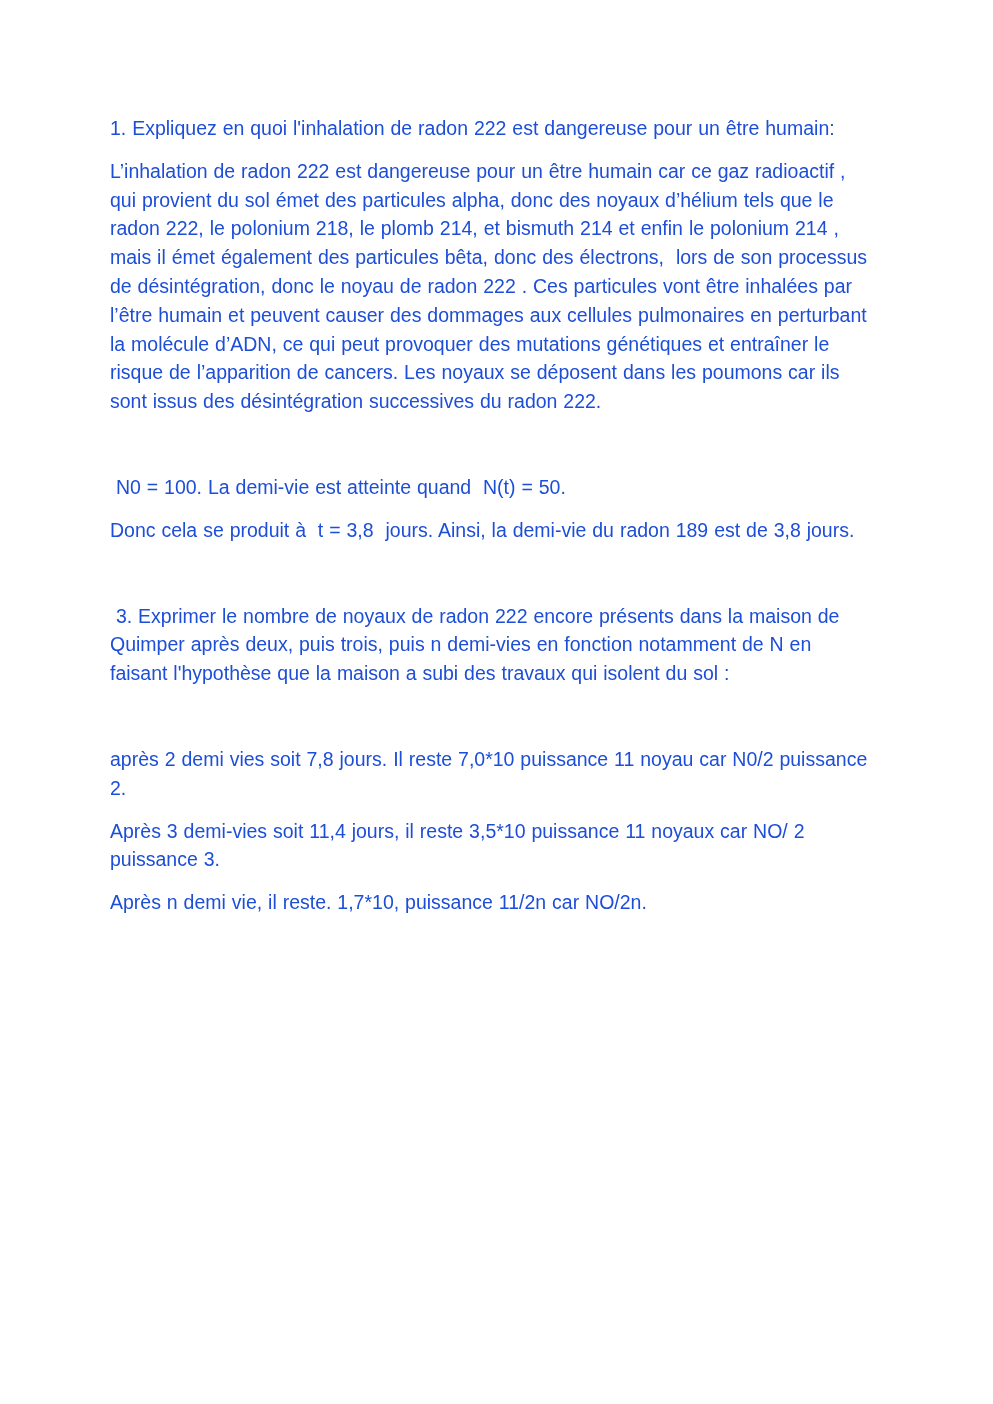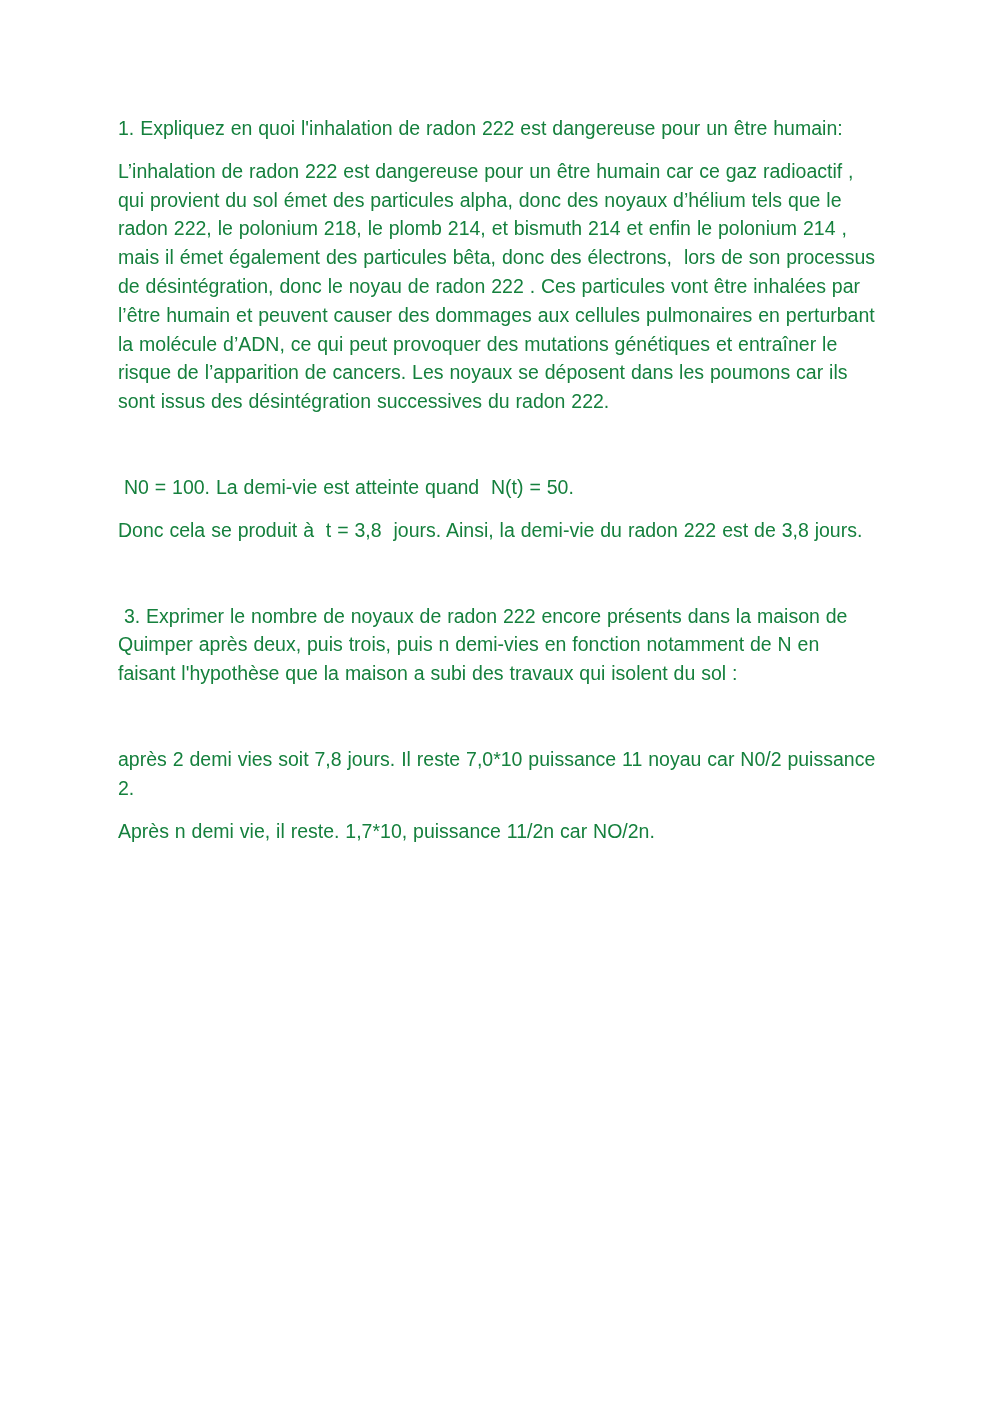--- a/index.html
+++ b/index.html
@@ -10,24 +10,24 @@
   .page {
     position: relative;
     width: 993px;
     height: 1404px;
     background: #ffffff;
     overflow: hidden;
     font-family: "Liberation Sans", "DejaVu Sans", sans-serif;
   }
   .content {
     position: absolute;
-    left: 118px;
+    left: 110px;
     top: 114px;
     width: 758px;
-    color: #15803d;
+    color: #1d4ed8;
     font-size: 19.5px;
     line-height: 28.8px;
   }
   p.para {
     margin: 0 0 14px 0;
     white-space: pre-wrap;
     word-spacing: 0.5px;
   }
   .spacer {
     height: 43px;
@@ -38,25 +38,26 @@
 
 <div class="page">
   <div class="content">
 
     <p class="para">1. Expliquez en quoi l'inhalation de radon 222 est dangereuse pour un être humain:</p>
     <p class="para">L’inhalation de radon 222 est dangereuse pour un être humain car ce gaz radioactif , qui provient du sol émet des particules alpha, donc des noyaux d’hélium tels que le radon 222, le polonium 218, le plomb 214, et bismuth 214 et enfin le polonium 214 , mais il émet également des particules bêta, donc des électrons,  lors de son processus de désintégration, donc le noyau de radon 222 . Ces particules vont être inhalées par l’être humain et peuvent causer des dommages aux cellules pulmonaires en perturbant la molécule d’ADN, ce qui peut provoquer des mutations génétiques et entraîner le risque de l’apparition de cancers. Les noyaux se déposent dans les poumons car ils sont issus des désintégration successives du radon 222.</p>
 
     <div class="spacer"></div>
 
     <p class="para"> N0 = 100. La demi-vie est atteinte quand  N(t) = 50.</p>
-    <p class="para">Donc cela se produit à  t = 3,8  jours. Ainsi, la demi-vie du radon 222 est de 3,8 jours.</p>
+    <p class="para">Donc cela se produit à  t = 3,8  jours. Ainsi, la demi-vie du radon 189 est de 3,8 jours.</p>
 
     <div class="spacer"></div>
 
     <p class="para"> 3. Exprimer le nombre de noyaux de radon 222 encore présents dans la maison de Quimper après deux, puis trois, puis n demi-vies en fonction notamment de N en faisant l'hypothèse que la maison a subi des travaux qui isolent du sol :</p>
 
     <div class="spacer"></div>
 
     <p class="para">après 2 demi vies soit 7,8 jours. Il reste 7,0*10 puissance 11 noyau car N0/2 puissance 2.</p>
+    <p class="para">Après 3 demi-vies soit 11,4 jours, il reste 3,5*10 puissance 11 noyaux car NO/ 2 puissance 3.</p>
     <p class="para">Après n demi vie, il reste. 1,7*10, puissance 11/2n car NO/2n.</p>
 
   </div>
 </div>
 
 </body></html>

